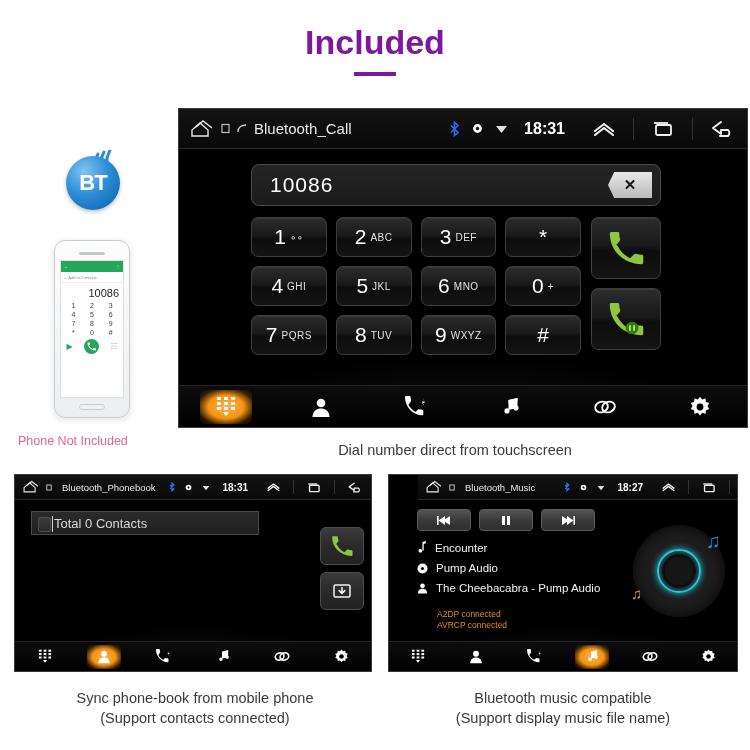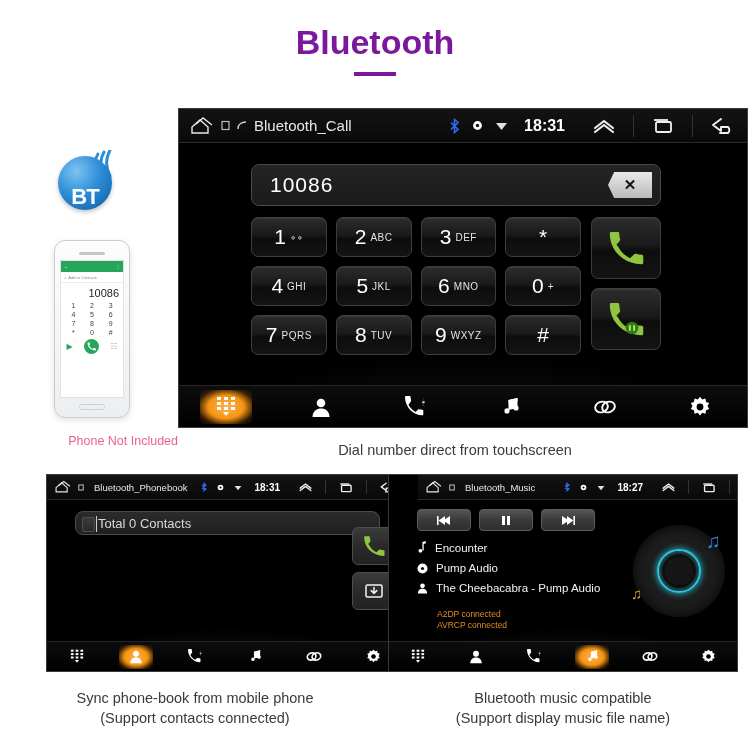--- a/index.html
+++ b/index.html
@@ -70,21 +70,21 @@
   }
 
   .glow-bg {
     position: absolute; left: 0; right: 0; bottom: 0; height: 48%;
     background: radial-gradient(ellipse 75% 100% at 50% 120%, rgba(255,255,255,.10) 0%, rgba(255,255,255,0) 68%);
     pointer-events: none;
   }
 
   
   #screen-call { left: 178px; top: 108px; width: 570px; height: 320px; }
-  #screen-call .hu-statusbar { height: 34px; padding: 16px 10px; font-size: 15px; text-align: right; }
+  #screen-call .hu-statusbar { height: 40px; padding: 16px 10px; font-size: 15px; text-align: right; }
   #screen-call .sb-clock { font-size: 16px; margin: 0 10px; }
 
   .dial-input {
     position: absolute; left: 72px; top: 55px; width: 410px; height: 42px;
     background: linear-gradient(#242424, #1b1b1b);
     border: 1px solid #4a4a4a; border-radius: 8px;
     display: flex; align-items: center; padding: 0 8px 0 18px;
   }
   .dial-number { color: #fff; font-size: 21px; letter-spacing: 1px; flex: 1; }
   .backspace {
@@ -101,23 +101,23 @@
 
   .callcol { position: absolute; left: 412px; top: 108px; width: 70px; }
   .callkey { width: 70px; height: 62px; margin-bottom: 9px; }
 
   #screen-call .navbar { height: 42px; }
   #screen-call .navitem { width: 52px; height: 34px; }
 
   
   .bt-logo { position: absolute; left: 58px; top: 150px; width: 62px; height: 62px; }
   .bt-circle {
-    position: absolute; left: 0; top: 6px; width: 54px; height: 54px; border-radius: 50%;
+    position: absolute; left: 8px; top: 6px; width: 54px; height: 54px; border-radius: 50%;
     background: radial-gradient(circle at 34% 28%, #7ec4f2 0%, #2d8ed6 45%, #0a5ba8 100%);
-    display: flex; align-items: flex-end; justify-content: center;
+    display: flex; align-items: center; justify-content: center;
     box-shadow: 0 2px 4px rgba(0,0,0,.25);
   }
   .bt-text { color: #fff; font-size: 22px; font-weight: bold; letter-spacing: -1px; }
 
   
   .phone {
     position: absolute; left: 54px; top: 240px; width: 76px; height: 178px;
     background: linear-gradient(#fdfdfd, #eceef0);
     border: 1.5px solid #c8ccd0; border-radius: 11px;
     box-shadow: 0 2px 6px rgba(0,0,0,.12);
@@ -133,42 +133,42 @@
   }
   .ph-top { height: 11px; background: #26a65b; display:flex; align-items:center; justify-content: space-between; padding: 0 3px; color:#fff; font-size:4px;}
   .ph-sub { height: 11px; display:flex; align-items:center; gap:2px; padding:0 3px; color:#8a8a8a; font-size:4px; border-bottom:1px solid #eee;}
   .ph-num { text-align: right; padding: 4px 4px 3px 0; font-size: 11px; color: #222; }
   .ph-pad { display: grid; grid-template-columns: repeat(3,1fr); row-gap: 2px; padding: 0 3px; }
   .ph-k { text-align: center; font-size: 7px; color: #3d3d3d; }
   .ph-actions { display: flex; align-items: center; justify-content: space-around; margin-top: 3px; }
   .ph-call { width: 15px; height: 15px; border-radius: 50%; background: #26a65b; display:flex; align-items:center;justify-content:center;}
   .phone-home { width: 26px; height: 6px; border: 1px solid #ccd0d4; border-radius: 4px; margin: 6px auto 0 auto; }
   .phone-note {
-    position: absolute; left: 18px; top: 434px; width: 160px; text-align: right;
+    position: absolute; left: 18px; top: 434px; width: 160px; text-align: left;
     color: #ec5f96; font-size: 12.5px;
   }
 
   
   .caption {
     position: absolute; text-align: center; color: #3a3a3a;
     font-size: 14.5px; line-height: 20px;
   }
   #cap-call { left: 275px; top: 440px; width: 360px; }
   #cap-phonebook { left: 10px; top: 688px; width: 370px; }
   #cap-music { left: 382px; top: 688px; width: 362px; }
 
   
-  #screen-phonebook { left: 14px; top: 474px; width: 358px; height: 198px; margin-left: 32px; }
+  #screen-phonebook { left: 14px; top: 474px; width: 358px; height: 198px; }
   #screen-phonebook .hu-statusbar { height: 25px; padding: 0 7px; font-size: 9.5px; }
   #screen-phonebook .sb-clock { font-size: 10px; margin: 0 6px; }
 
   .pb-search {
-    position: absolute; left: 28px; top: 36px; width: 305px; height: 24px;
+    position: absolute; left: 16px; top: 36px; width: 228px; height: 24px;
     background: linear-gradient(#2b2b2b, #202020);
-    border: 1px solid #4a4a4a; border-radius: 8px;
+    border: 1px solid #4a4a4a; border-radius: 0;
     display: flex; align-items: center; padding-left: 22px;
     color: #d8d8d8; font-size: 13px;
   }
   .pb-search::before {
     content: ""; position: absolute; left: 6px; top: 5px; width: 11px; height: 13px;
     background: linear-gradient(#3a3a3a,#2a2a2a); border: 1px solid #4e4e4e; border-radius: 2px;
   }
   .pb-caret { position: absolute; left: 20px; top: 4px; width: 1px; height: 16px; background: #cfcfcf; }
   .pb-btns { position: absolute; left: 305px; top: 52px; }
   .pb-btn {
@@ -210,21 +210,21 @@
   .vinyl-note-orange { position: absolute; left: -2px; bottom: 16px; color: #e3a42a; font-size: 15px; line-height: 1; }
   #screen-music .navbar { height: 30px; }
   #screen-music .navitem { width: 34px; height: 24px; }
 </style>
 </head>
 <body>
 
 <div class="page">
 
   <div class="title-wrap">
-    <div class="title">Bluetooth</div>
+    <div class="title">Included</div>
     <div class="title-underline"></div>
   </div>
 
   <div class="bt-logo">
     <svg width="62" height="62" viewBox="0 0 62 62" style="position:absolute;left:0;top:0">
       <g fill="none" stroke="#2d8ed6" stroke-width="3" stroke-linecap="round">
         <path d="M40 22 A16 16 0 0 1 40 4"></path>
         <path d="M46 24 A22 22 0 0 1 46 2"></path>
         <path d="M52 26 A28 28 0 0 1 52 0"></path>
       </g>

